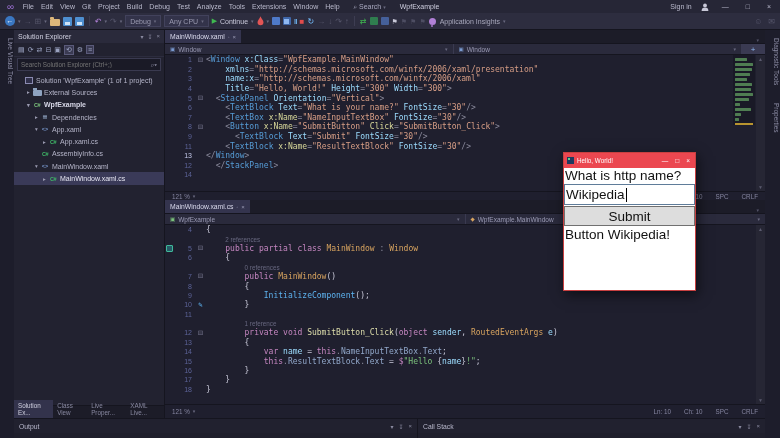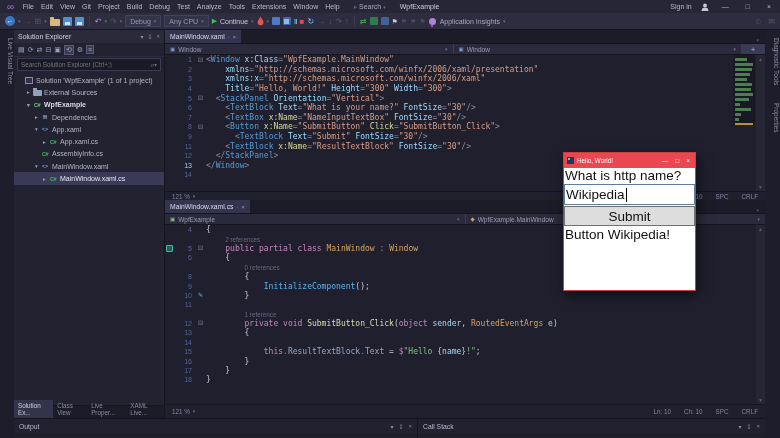--- a/index.html
+++ b/index.html
@@ -360,21 +360,21 @@
                 <span class="code-text"><span class="tk-p">&lt;</span><span class="tk-el">Window</span><span class="tk-pl"> </span><span class="tk-at">x:Class</span><span class="tk-p">=</span><span class="tk-vs">"WpfExample.MainWindow"</span></span>
               </div>
               <div class="code-row">
                 <span class="ln">2</span>
                 <span class="gut"></span>
                 <span class="code-text"><span class="tk-pl">    </span><span class="tk-at">xmlns</span><span class="tk-p">=</span><span class="tk-vs">"http://schemas.microsoft.com/winfx/2006/xaml/presentation"</span></span>
               </div>
               <div class="code-row">
                 <span class="ln">3</span>
                 <span class="gut"></span>
-                <span class="code-text"><span class="tk-pl">    </span><span class="tk-at">xmlns:x</span><span class="tk-p">=</span><span class="tk-vs">"http://schemas.microsoft.com/winfx/2006/xaml"</span></span>
+                <span class="code-text"><span class="tk-pl">    </span><span class="tk-at">name:x</span><span class="tk-p">=</span><span class="tk-vs">"http://schemas.microsoft.com/winfx/2006/xaml"</span></span>
               </div>
               <div class="code-row">
                 <span class="ln">4</span>
                 <span class="gut"></span>
                 <span class="code-text"><span class="tk-pl">    </span><span class="tk-at">Title</span><span class="tk-p">=</span><span class="tk-vs">"Hello, World!"</span><span class="tk-pl"> </span><span class="tk-at">Height</span><span class="tk-p">=</span><span class="tk-vs">"300"</span><span class="tk-pl"> </span><span class="tk-at">Width</span><span class="tk-p">=</span><span class="tk-vs">"300"</span><span class="tk-p">&gt;</span></span>
               </div>
               <div class="code-row">
                 <span class="ln">5</span>
                 <span class="gut"><span class="fold">⊟</span></span>
                 <span class="code-text"><span class="tk-pl">  </span><span class="tk-p">&lt;</span><span class="tk-el">StackPanel</span><span class="tk-pl"> </span><span class="tk-at">Orientation</span><span class="tk-p">=</span><span class="tk-vs">"Vertical"</span><span class="tk-p">&gt;</span></span>
@@ -398,28 +398,28 @@
                 <span class="ln">9</span>
                 <span class="gut"></span>
                 <span class="code-text"><span class="tk-pl">      </span><span class="tk-p">&lt;</span><span class="tk-el">TextBlock</span><span class="tk-pl"> </span><span class="tk-at">Text</span><span class="tk-p">=</span><span class="tk-vs">"Submit"</span><span class="tk-pl"> </span><span class="tk-at">FontSize</span><span class="tk-p">=</span><span class="tk-vs">"30"</span><span class="tk-p">/&gt;</span></span>
               </div>
               <div class="code-row">
                 <span class="ln">11</span>
                 <span class="gut"></span>
                 <span class="code-text"><span class="tk-pl">    </span><span class="tk-p">&lt;</span><span class="tk-el">TextBlock</span><span class="tk-pl"> </span><span class="tk-ay">x:Name</span><span class="tk-p">=</span><span class="tk-vs">"ResultTextBlock"</span><span class="tk-pl"> </span><span class="tk-at">FontSize</span><span class="tk-p">=</span><span class="tk-vs">"30"</span><span class="tk-p">/&gt;</span></span>
               </div>
               <div class="code-row">
+                <span class="ln cur">13</span>
+                <span class="gut"></span>
+                <span class="code-text"><span class="tk-p">&lt;/</span><span class="tk-el">Window</span><span class="tk-p">&gt;</span></span>
+              </div>
+              <div class="code-row">
                 <span class="ln">12</span>
                 <span class="gut"></span>
                 <span class="code-text"><span class="tk-pl">  </span><span class="tk-p">&lt;/</span><span class="tk-el">StackPanel</span><span class="tk-p">&gt;</span></span>
-              </div>
-              <div class="code-row">
-                <span class="ln cur">13</span>
-                <span class="gut"></span>
-                <span class="code-text"><span class="tk-p">&lt;/</span><span class="tk-el">Window</span><span class="tk-p">&gt;</span></span>
               </div>
               <div class="code-row">
                 <span class="ln">14</span>
                 <span class="gut"></span>
                 <span class="code-text"></span>
               </div>
             </div>
           <div class="statusbar xamlst">
             <span>121 %</span>
             <span class="dd" style="margin-left:3px">▾</span>
@@ -475,20 +475,25 @@
                 <span class="ln">6</span>
                 <span class="gut"></span>
                 <span class="code-text"><span class="tk-pl">    {</span></span>
               </div>
               <div class="code-row">
                 <span class="ln"></span>
                 <span class="gut"></span>
                 <span class="code-text lens" style="padding-left: 38.56px;">0 references</span>
               </div>
               <div class="code-row">
+                <span class="ln">7</span>
+                <span class="gut"><span class="fold">⊟</span></span>
+                <span class="code-text"><span class="tk-pl">        </span><span class="tk-kw">public</span><span class="tk-pl"> </span><span class="tk-ty">MainWindow</span><span class="tk-pl">()</span></span>
+              </div>
+              <div class="code-row">
                 <span class="ln">8</span>
                 <span class="gut"></span>
                 <span class="code-text"><span class="tk-pl">        {</span></span>
               </div>
               <div class="code-row">
                 <span class="ln">9</span>
                 <span class="gut"></span>
                 <span class="code-text"><span class="tk-pl">            </span><span class="tk-mb">InitializeComponent</span><span class="tk-pl">();</span></span>
               </div>
               <div class="code-row">
@@ -512,20 +517,21 @@
                 <span class="code-text"><span class="tk-pl">        </span><span class="tk-kw">private</span><span class="tk-pl"> </span><span class="tk-kw">void</span><span class="tk-pl"> </span><span class="tk-mt">SubmitButton_Click</span><span class="tk-pl">(</span><span class="tk-kw">object</span><span class="tk-pl"> </span><span class="tk-pm">sender</span><span class="tk-pl">, </span><span class="tk-ty">RoutedEventArgs</span><span class="tk-pl"> </span><span class="tk-pm">e</span><span class="tk-pl">)</span></span>
               </div>
               <div class="code-row">
                 <span class="ln">13</span>
                 <span class="gut"></span>
                 <span class="code-text"><span class="tk-pl">        {</span></span>
               </div>
               <div class="code-row">
                 <span class="ln">14</span>
                 <span class="gut"></span>
+                <span class="code-text"><span class="tk-pl">            </span><span class="tk-kw">var</span><span class="tk-pl"> </span><span class="tk-pm">name</span><span class="tk-pl"> = </span><span class="tk-kw">this</span><span class="tk-p">.</span><span class="tk-me">NameInputTextBox</span><span class="tk-p">.</span><span class="tk-me">Text</span><span class="tk-pl">;</span></span>
               </div>
               <div class="code-row">
                 <span class="ln">15</span>
                 <span class="gut"></span>
                 <span class="code-text"><span class="tk-pl">            </span><span class="tk-kw">this</span><span class="tk-p">.</span><span class="tk-me">ResultTextBlock</span><span class="tk-p">.</span><span class="tk-me">Text</span><span class="tk-pl"> = </span><span class="tk-kw">$</span><span class="tk-gs">"Hello </span><span class="tk-pl">{</span><span class="tk-pm">name</span><span class="tk-pl">}</span><span class="tk-gs">!"</span><span class="tk-pl">;</span></span>
               </div>
               <div class="code-row">
                 <span class="ln">16</span>
                 <span class="gut"></span>
                 <span class="code-text"><span class="tk-pl">        }</span></span>

